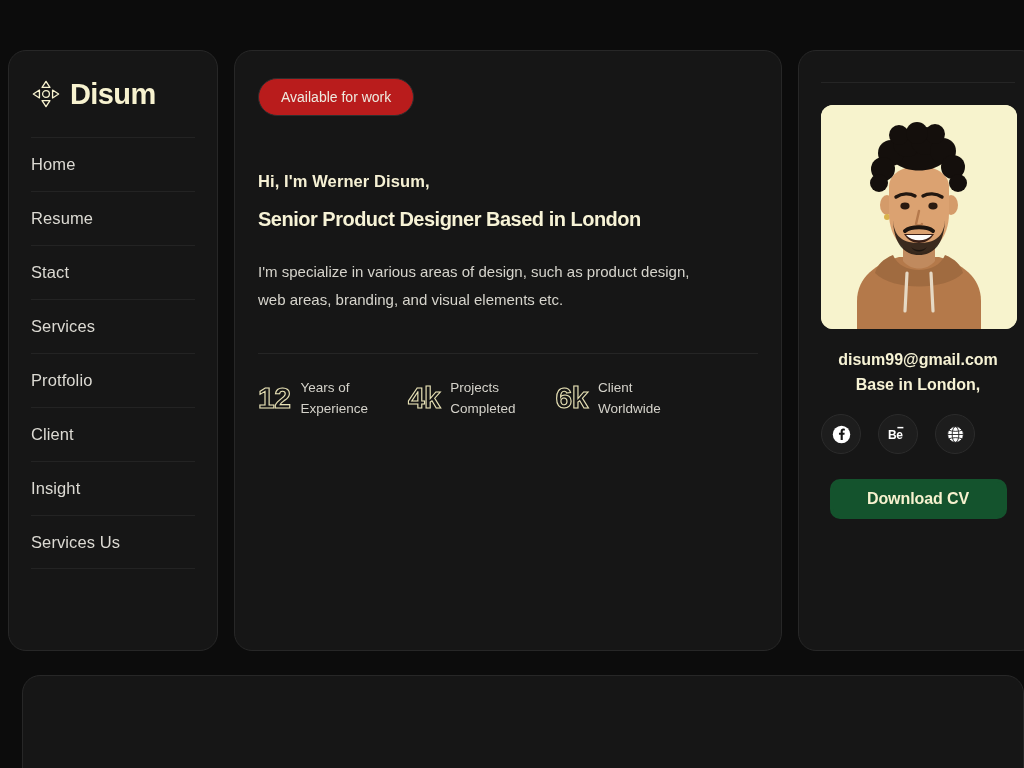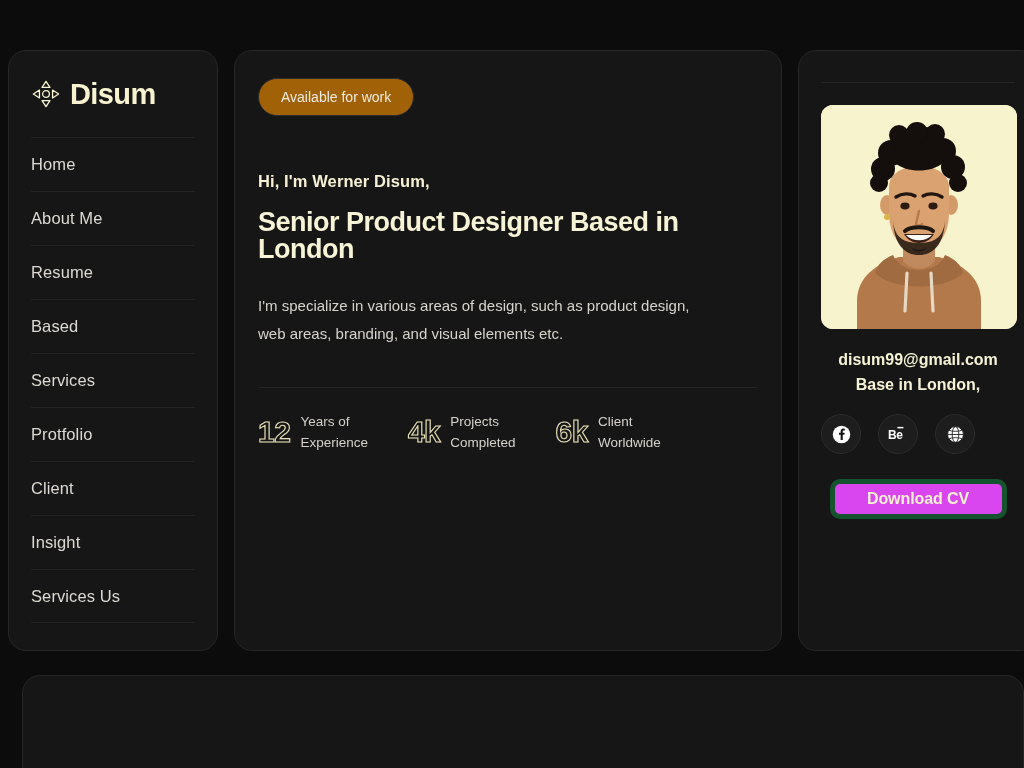--- a/index.html
+++ b/index.html
@@ -90,37 +90,37 @@
   }
 
   .badge {
     display: inline-flex;
     align-items: center;
     justify-content: center;
     height: 38px;
     padding: 0 22px;
     border: 1px solid #2e2e2e;
     border-radius: 20px;
-    background: #a16207;
+    background: #b91c1c;
     font-size: 14px;
     color: #eeeadf;
     cursor: pointer;
   }
 
   .greeting {
     margin-top: 56px;
     font-size: 16.5px;
     font-weight: 700;
     color: #f6f1d4;
     letter-spacing: 0.1px;
   }
 
   .headline {
     margin-top: 18px;
-    font-size: 27px;
+    font-size: 20px;
     font-weight: 700;
     line-height: 1.0;
     letter-spacing: -0.5px;
     color: #f7f3d6;
     max-width: 480px;
   }
 
   .about {
     margin-top: 29px;
     font-size: 15px;
@@ -219,22 +219,22 @@
     justify-content: center;
     cursor: pointer;
   }
   .social svg { display: block; }
 
   .cv-btn {
     margin-top: 25px;
     width: 177px;
     height: 40px;
     border-radius: 10px;
-    background: #d946ef;
-    border: 5px solid #14532d;
+    background: #14532d;
+    border: 3px solid #14532d;
     color: #f7f2cf;
     font-size: 16px;
     font-weight: 700;
     font-family: "Liberation Sans", sans-serif;
     letter-spacing: -0.1px;
     cursor: pointer;
   }
 
   
   .bottom-card {
@@ -263,27 +263,24 @@
         </svg>
       </span>
       <span class="brand-text">Disum</span>
     </div>
 
     <nav class="nav">
       <div class="nav-item">
           <span>Home</span>
         </div>
       <div class="nav-item">
-          <span>About Me</span>
-        </div>
-      <div class="nav-item">
           <span>Resume</span>
         </div>
       <div class="nav-item">
-          <span>Based</span>
+          <span>Stact</span>
         </div>
       <div class="nav-item">
           <span>Services</span>
         </div>
       <div class="nav-item">
           <span>Protfolio</span>
         </div>
       <div class="nav-item">
           <span>Client</span>
         </div>

